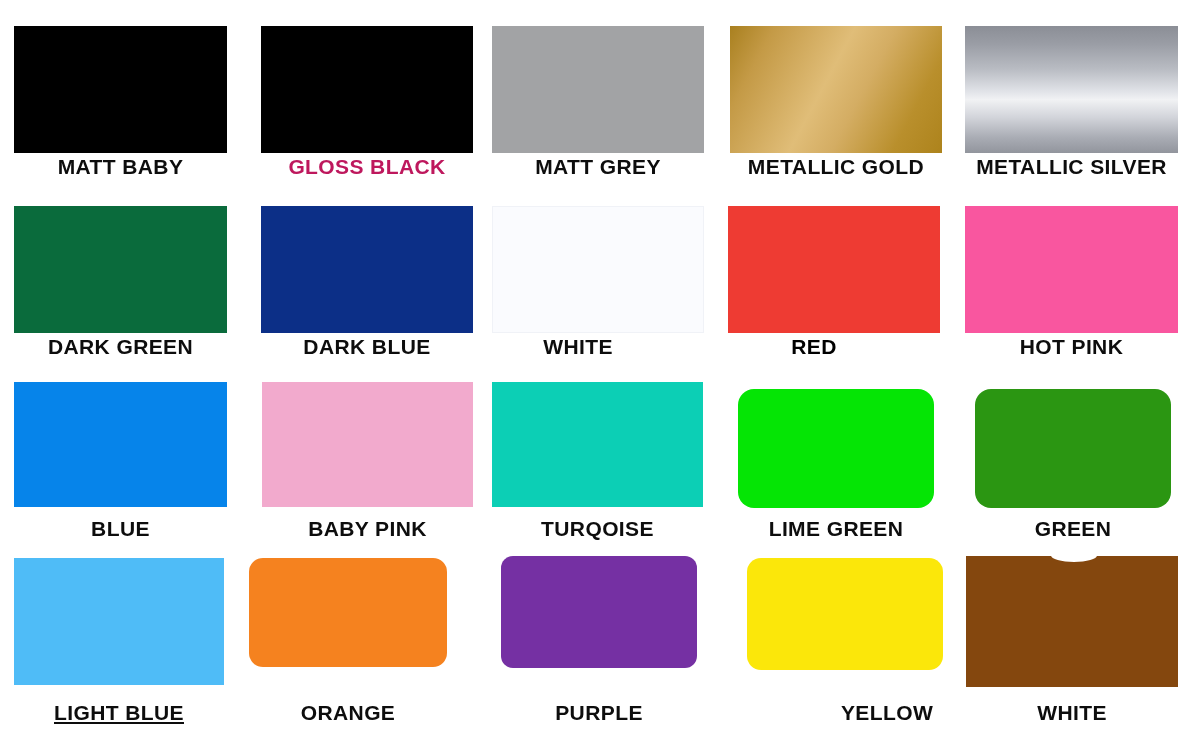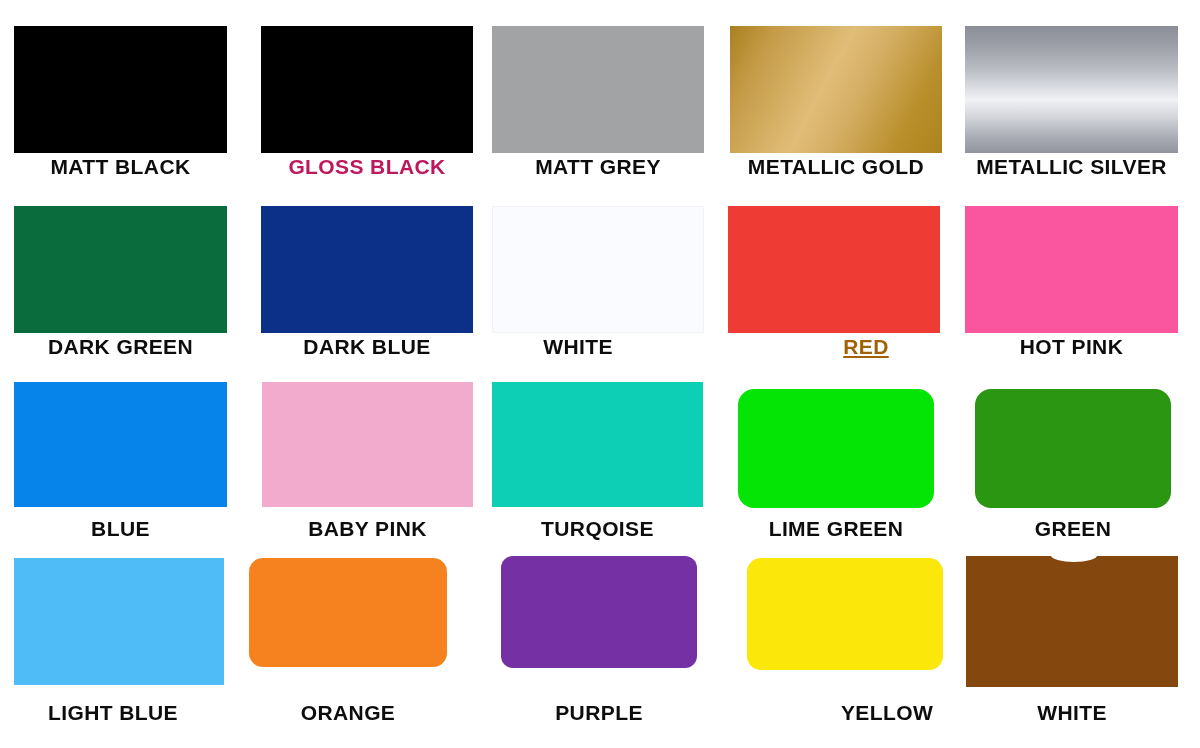--- a/index.html
+++ b/index.html
@@ -41,51 +41,51 @@
     color: #0d0d0d;
     white-space: nowrap;
     line-height: 1;
   }
 </style>
 </head>
 <body>
 
 <div id="swatch-grid" style="background: rgb(255, 255, 255);">
     <div class="swatch-chip" title="MATT BLACK" style="position: absolute; left: 14px; top: 26px; width: 213px; height: 127px; background: rgb(0, 0, 0);"></div>
-    <div class="swatch-label" style="position: absolute; left: 14px; width: 213px; top: 156px; color: rgb(13, 13, 13);">MATT BLACK</div>
+    <div class="swatch-label" style="position: absolute; left: 14px; width: 213px; top: 156px; color: rgb(13, 13, 13);">MATT BABY</div>
     <div class="swatch-chip" title="GLOSS BLACK" style="position: absolute; left: 261px; top: 26px; width: 212px; height: 127px; background: rgb(0, 0, 0);"></div>
     <div class="swatch-label" style="position: absolute; left: 261px; width: 212px; top: 156px; color: #be185d;">GLOSS BLACK</div>
     <div class="swatch-chip" title="MATT GREY" style="position: absolute; left: 492px; top: 26px; width: 212px; height: 127px; background: rgb(162, 163, 165);"></div>
     <div class="swatch-label" style="position: absolute; left: 492px; width: 212px; top: 156px; color: rgb(13, 13, 13);">MATT GREY</div>
     <div class="swatch-chip" title="METALLIC GOLD" style="position: absolute; left: 730px; top: 26px; width: 212px; height: 127px; background: linear-gradient(118deg, rgb(169, 128, 31) 0%, rgb(196, 154, 70) 16%, rgb(224, 189, 120) 45%, rgb(212, 173, 99) 60%, rgb(185, 143, 44) 82%, rgb(173, 131, 28) 100%);"></div>
     <div class="swatch-label" style="position: absolute; left: 730px; width: 212px; top: 156px; color: rgb(13, 13, 13);">METALLIC GOLD</div>
     <div class="swatch-chip" title="METALLIC SILVER" style="position: absolute; left: 965px; top: 26px; width: 213px; height: 127px; background: linear-gradient(rgb(139, 142, 150) 0%, rgb(154, 157, 165) 14%, rgb(185, 188, 195) 34%, rgb(226, 228, 233) 52%, rgb(241, 242, 244) 58%, rgb(210, 212, 218) 72%, rgb(169, 172, 180) 88%, rgb(146, 149, 157) 100%);"></div>
     <div class="swatch-label" style="position: absolute; left: 965px; width: 213px; top: 156px; color: rgb(13, 13, 13);">METALLIC SILVER</div>
     <div class="swatch-chip" title="DARK GREEN" style="position: absolute; left: 14px; top: 206px; width: 213px; height: 127px; background: rgb(10, 107, 60);"></div>
     <div class="swatch-label" style="position: absolute; left: 14px; width: 213px; top: 336px; color: rgb(13, 13, 13);">DARK GREEN</div>
     <div class="swatch-chip" title="DARK BLUE" style="position: absolute; left: 261px; top: 206px; width: 212px; height: 127px; background: rgb(12, 47, 135);"></div>
     <div class="swatch-label" style="position: absolute; left: 261px; width: 212px; top: 336px; color: rgb(13, 13, 13);">DARK BLUE</div>
     <div class="swatch-chip" title="WHITE" style="position: absolute; left: 492px; top: 206px; width: 212px; height: 127px; background: rgb(250, 251, 254); box-shadow: rgb(240, 242, 247) 0px 0px 0px 1px inset;"></div>
     <div class="swatch-label" style="position: absolute; left: 472px; width: 212px; top: 336px; color: rgb(13, 13, 13);">WHITE</div>
     <div class="swatch-chip" title="RED" style="position: absolute; left: 728px; top: 206px; width: 212px; height: 127px; background: rgb(238, 59, 51);"></div>
-    <div class="swatch-label" style="position: absolute; left: 760px; width: 212px; top: 336px; color: #a16207; text-decoration: underline;">RED</div>
+    <div class="swatch-label" style="position: absolute; left: 708px; width: 212px; top: 336px; color: #000000;">RED</div>
     <div class="swatch-chip" title="HOT PINK" style="position: absolute; left: 965px; top: 206px; width: 213px; height: 127px; background: rgb(249, 86, 159);"></div>
     <div class="swatch-label" style="position: absolute; left: 965px; width: 213px; top: 336px; color: rgb(13, 13, 13);">HOT PINK</div>
     <div class="swatch-chip" title="BLUE" style="position: absolute; left: 14px; top: 382px; width: 213px; height: 125px; background: rgb(6, 132, 234);"></div>
     <div class="swatch-label" style="position: absolute; left: 14px; width: 213px; top: 518px; color: rgb(13, 13, 13);">BLUE</div>
     <div class="swatch-chip" title="BABY PINK" style="position: absolute; left: 262px; top: 382px; width: 211px; height: 125px; background: rgb(242, 170, 205);"></div>
     <div class="swatch-label" style="position: absolute; left: 262px; width: 211px; top: 518px; color: rgb(13, 13, 13);">BABY PINK</div>
     <div class="swatch-chip" title="TURQOISE" style="position: absolute; left: 492px; top: 382px; width: 211px; height: 125px; background: rgb(12, 207, 181);"></div>
     <div class="swatch-label" style="position: absolute; left: 492px; width: 211px; top: 518px; color: rgb(13, 13, 13);">TURQOISE</div>
     <div class="swatch-chip" title="LIME GREEN" style="position: absolute; left: 738px; top: 389px; width: 196px; height: 119px; background: rgb(5, 229, 5); border-radius: 16px;"></div>
     <div class="swatch-label" style="position: absolute; left: 738px; width: 196px; top: 518px; color: rgb(13, 13, 13);">LIME GREEN</div>
     <div class="swatch-chip" title="GREEN" style="position: absolute; left: 975px; top: 389px; width: 196px; height: 119px; background: rgb(43, 150, 18); border-radius: 16px;"></div>
     <div class="swatch-label" style="position: absolute; left: 975px; width: 196px; top: 518px; color: rgb(13, 13, 13);">GREEN</div>
     <div class="swatch-chip" title="LIGHT BLUE" style="position: absolute; left: 14px; top: 558px; width: 210px; height: 127px; background: rgb(79, 188, 247);"></div>
-    <div class="swatch-label" style="position: absolute; left: 8px; width: 210px; top: 702px; color: rgb(13, 13, 13);">LIGHT BLUE</div>
+    <div class="swatch-label" style="position: absolute; left: 14px; width: 210px; top: 702px; color: rgb(13, 13, 13); text-decoration: underline;">LIGHT BLUE</div>
     <div class="swatch-chip" title="ORANGE" style="position: absolute; left: 249px; top: 558px; width: 198px; height: 109px; background: rgb(245, 130, 31); border-radius: 14px;"></div>
     <div class="swatch-label" style="position: absolute; left: 249px; width: 198px; top: 702px; color: rgb(13, 13, 13); text-align: center;">ORANGE</div>
     <div class="swatch-chip" title="PURPLE" style="position: absolute; left: 501px; top: 556px; width: 196px; height: 112px; background: rgb(117, 48, 163); border-radius: 12px;"></div>
     <div class="swatch-label" style="position: absolute; left: 501px; width: 196px; top: 702px; color: rgb(13, 13, 13);">PURPLE</div>
     <div class="swatch-chip" title="YELLOW" style="position: absolute; left: 747px; top: 558px; width: 196px; height: 112px; background: rgb(251, 231, 10); border-radius: 14px;"></div>
     <div class="swatch-label" style="position: absolute; left: 789px; width: 196px; top: 702px; color: rgb(13, 13, 13);">YELLOW</div>
     <div class="swatch-chip" title="BROWN" style="position: absolute; left: 966px; top: 556px; width: 212px; height: 131px; background: rgb(132, 71, 14);">
       <div style="position: absolute; left: 40%; top: -7px; width: 22%; height: 13px; background: rgb(255, 255, 255); border-radius: 0px 0px 60% 60%;"></div>
     </div>
     <div class="swatch-label" style="position: absolute; left: 966px; width: 212px; top: 702px; color: rgb(13, 13, 13);">WHITE</div>

